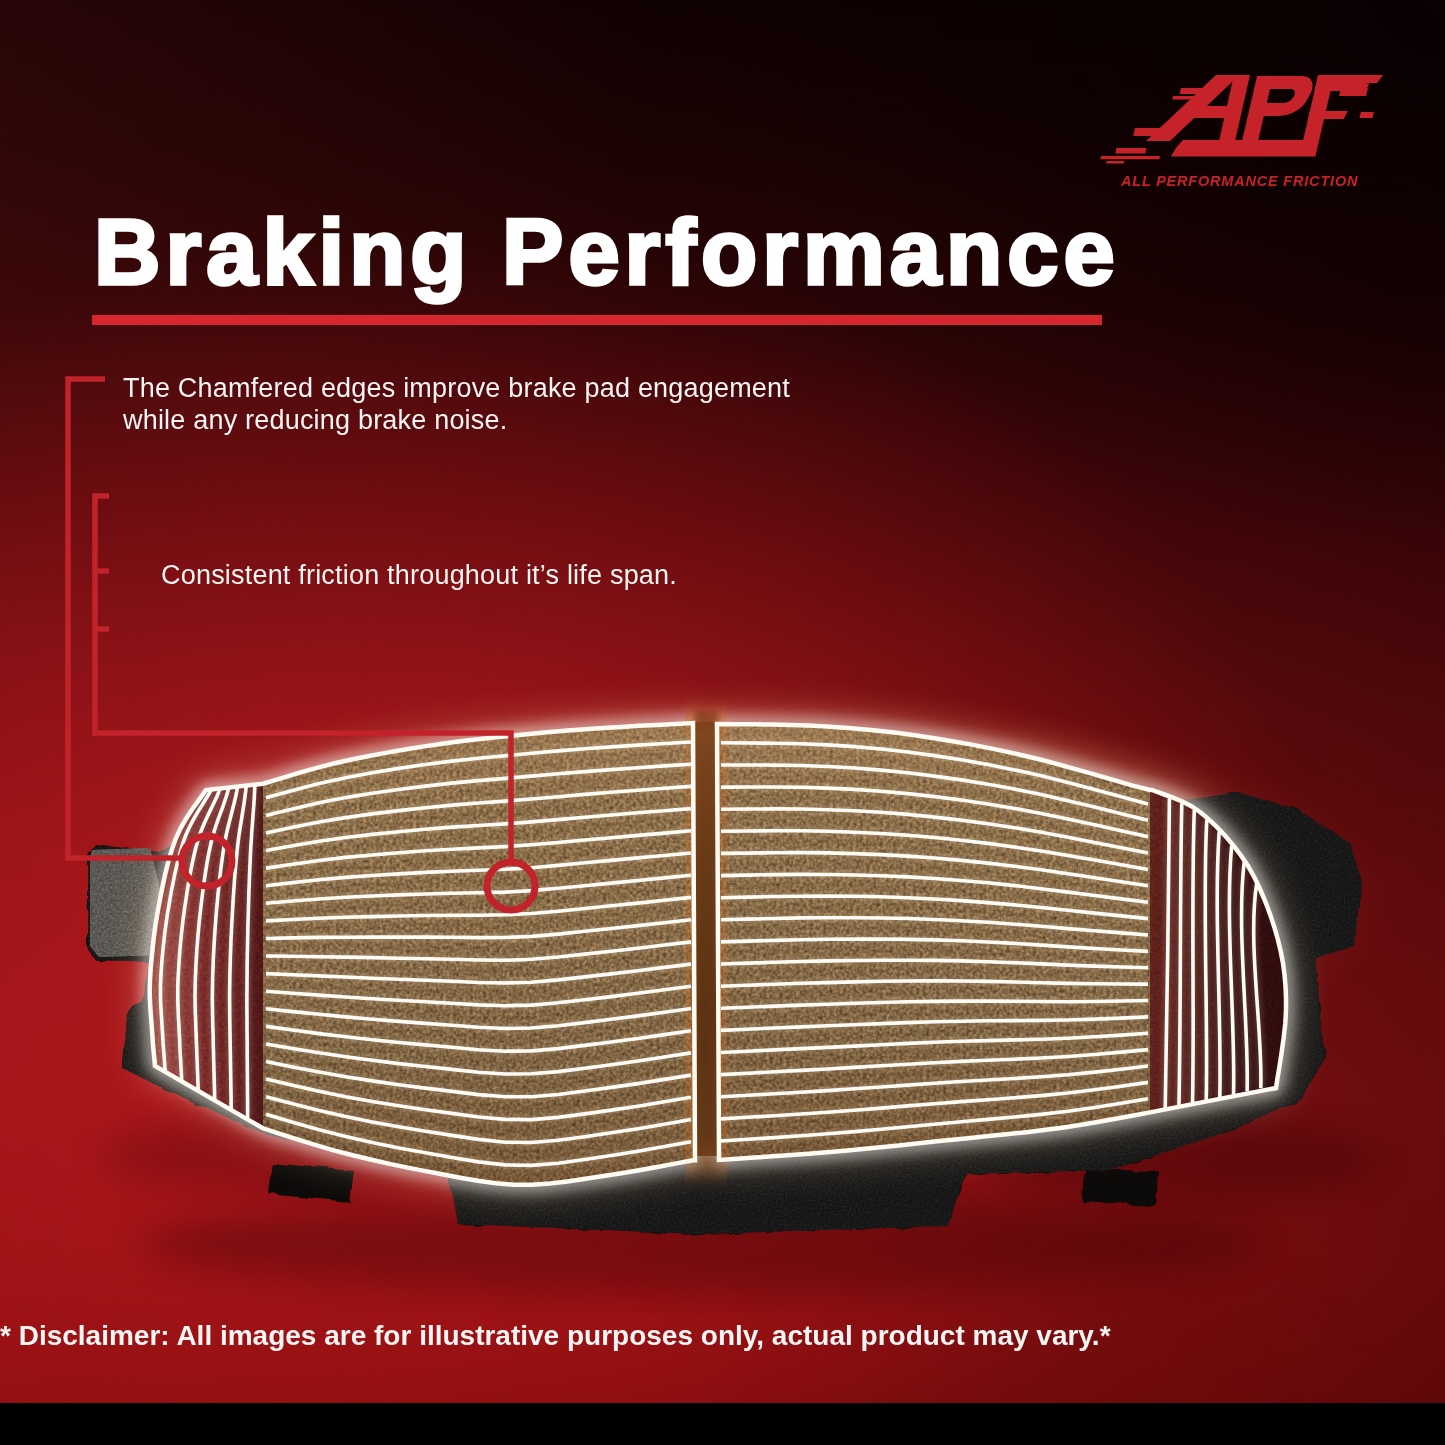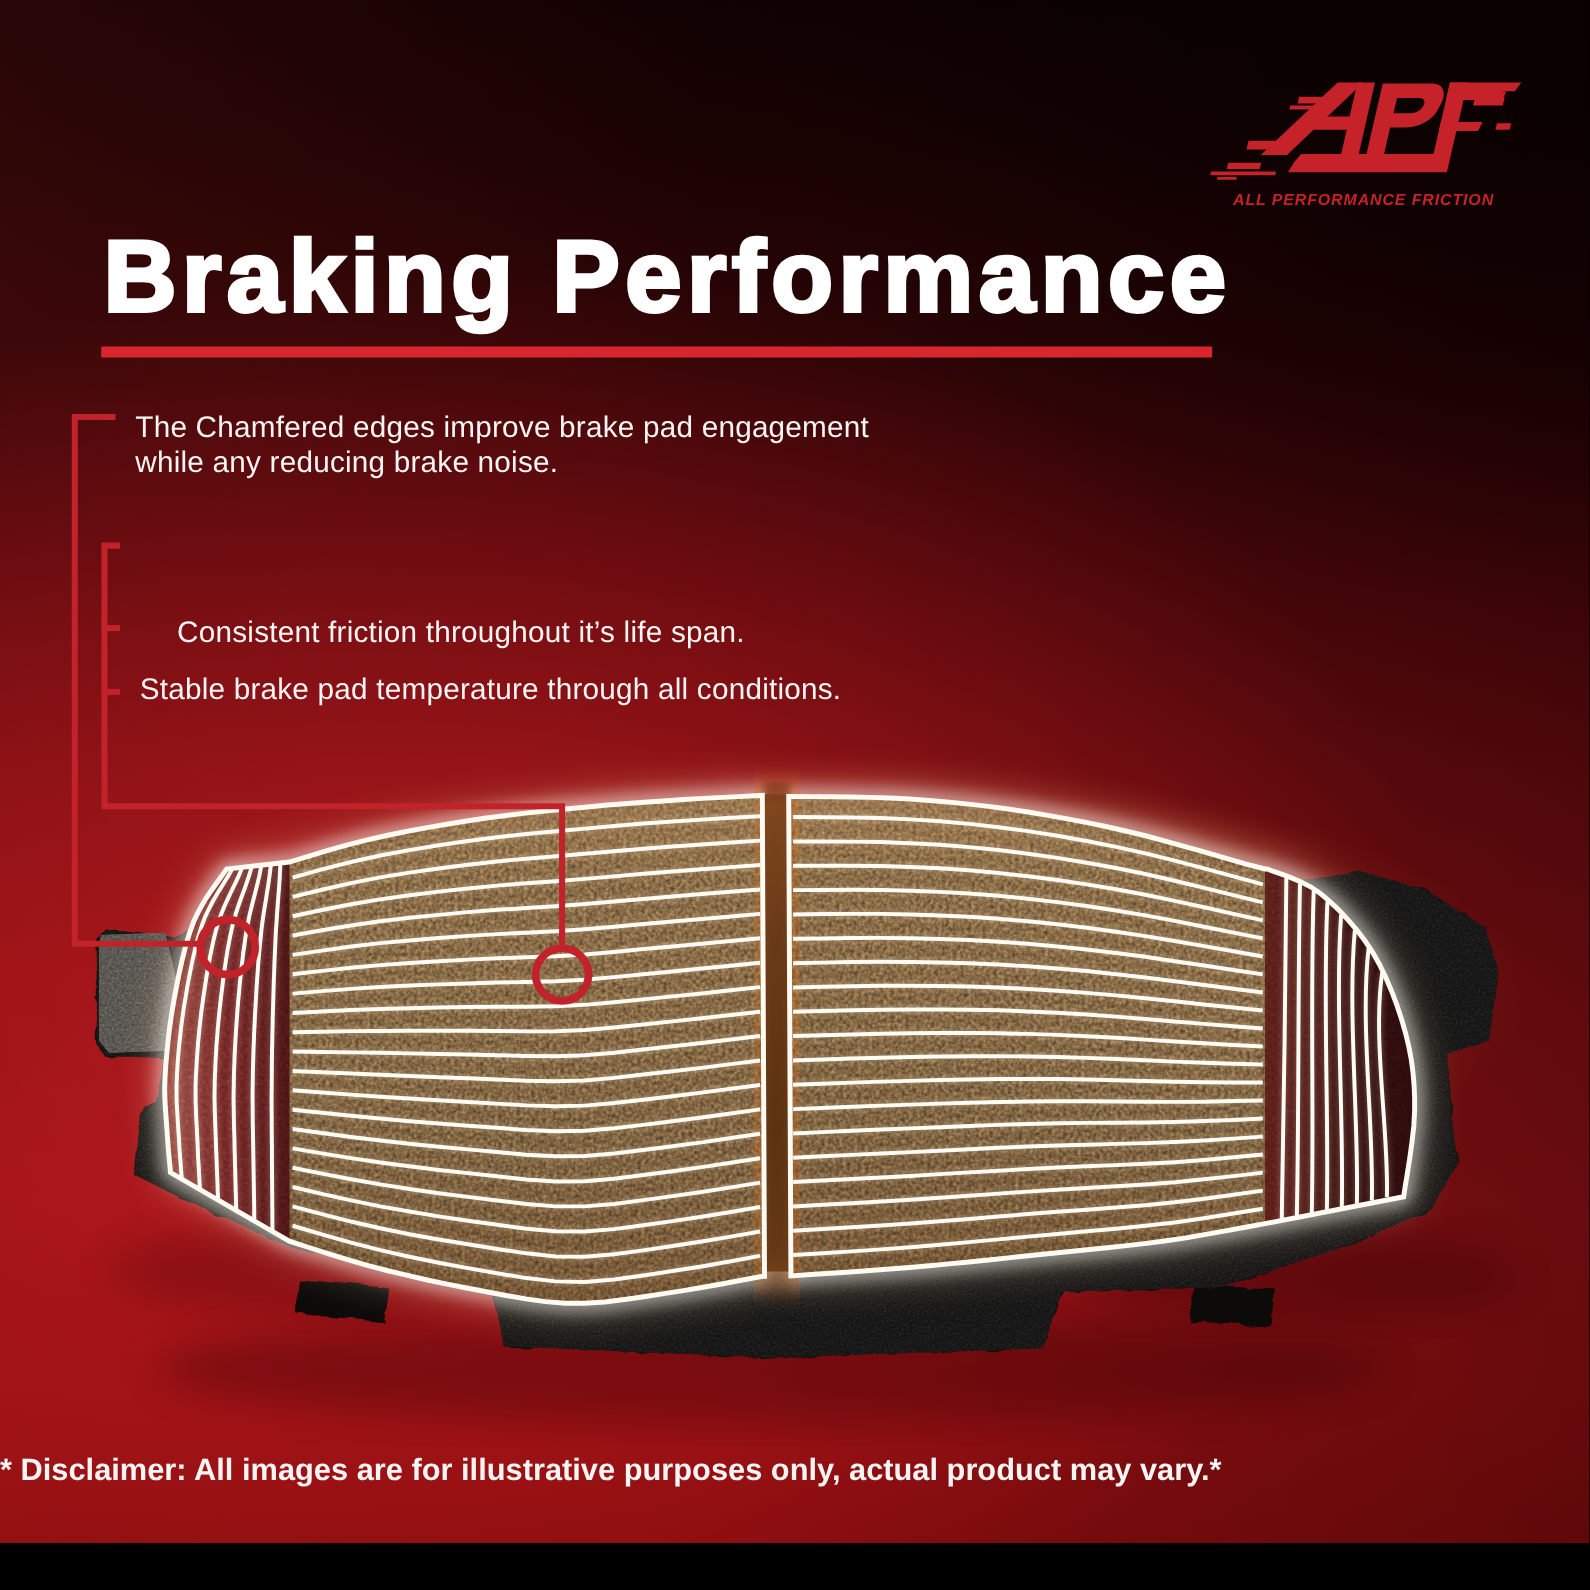--- a/index.html
+++ b/index.html
@@ -326,15 +326,14 @@
   <rect x="294" y="57" width="13" height="6"></rect>
  </g>
  <text x="41" y="131" font-family="Liberation Sans, sans-serif" font-size="14.5" font-weight="bold" font-style="italic" letter-spacing="0.8">ALL PERFORMANCE FRICTION</text>
 </g>
 </svg>
 
   <h1>Braking Performance</h1>
   <div class="rule"></div>
   <div class="b" style="left:123px; top:372px;">The Chamfered edges improve brake pad engagement<br>while any reducing brake noise.</div>
   <div class="b" style="left:127px; top:559px;margin-left:34px;">Consistent friction throughout it’s life span.</div>
-  <div class="b" style="left:127px; top:610px;">Stable brake pad temperature through all conditions.</div>
   <div class="disc">* Disclaimer: All images are for illustrative purposes only, actual product may vary.*</div>
 </div>
 
 </body></html>

